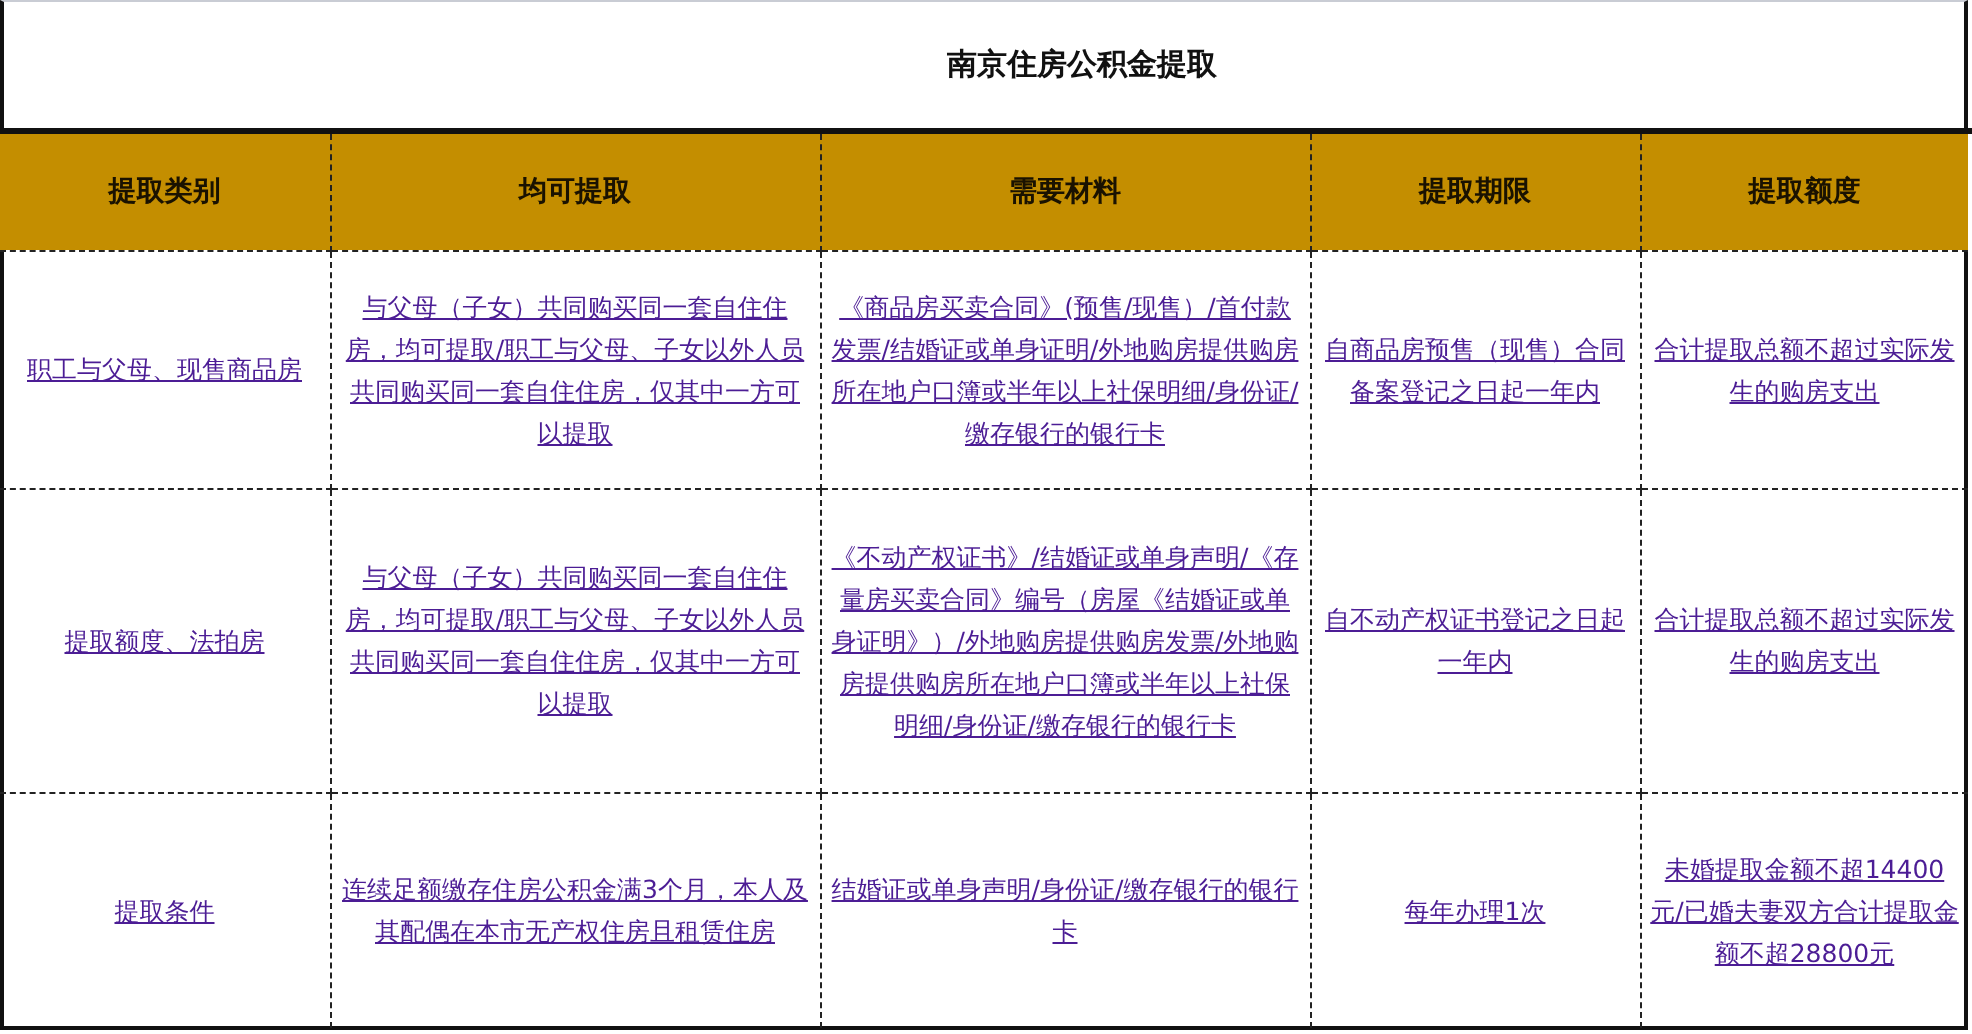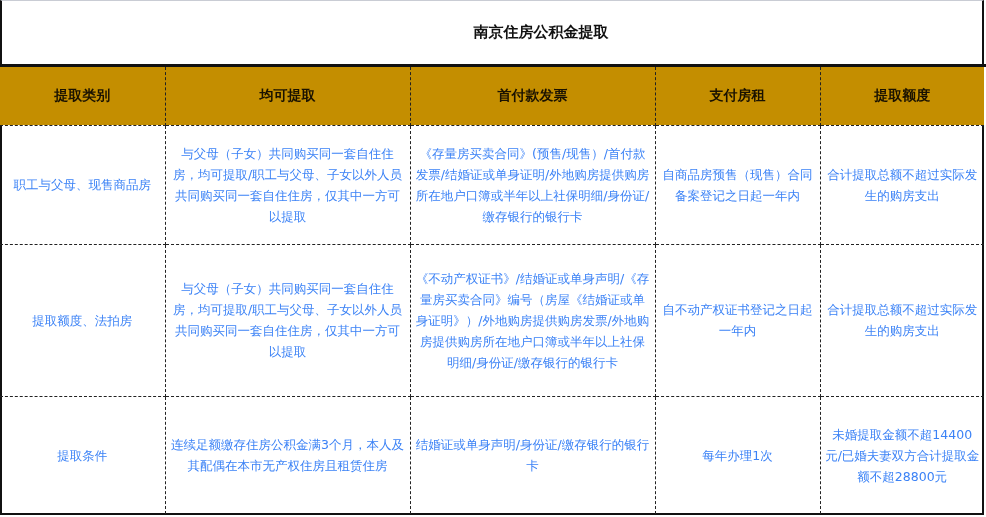--- a/index.html
+++ b/index.html
@@ -11,21 +11,21 @@
   .title { position: absolute; left: 0; top: 0; width: 986px; height: 64px;
            display: flex; align-items: center; justify-content: center;
            font-size: 15px; font-weight: bold; color: #111; letter-spacing: 0px; padding-left: 48px; }
   .title-rule { position: absolute; left: 0; top: 64px; width: 986px; height: 3px; background: #111; }
   table { position: absolute; left: 0; top: 67px; width: 984px; border-collapse: collapse; table-layout: fixed; }
   th, td { border-right: 1px dashed #222; border-bottom: 1px dashed #222; text-align: center;
            vertical-align: middle; padding: 0 4px; box-sizing: border-box; }
   th:last-child, td:last-child { border-right: none; }
   tr:last-child td { border-bottom: none; }
   th { background: #c48e00; height: 58px; font-size: 14px; font-weight: bold; color: #1a1200; }
-  td { font-size: 12.5px; line-height: 21px; color: #3b82f6; }
+  td { font-size: 12.5px; line-height: 21px; color: #4c1d95; text-decoration: underline; }
   .r1 td { height: 119px; }
   .r2 td { height: 152px; }
   .r3 td { height: 118px; }
 </style>
 </head>
 <body>
 
 <div class="frame"></div>
 <div class="title">南京住房公积金提取</div>
 <div class="title-rule"></div>
@@ -35,30 +35,30 @@
     <col style="width:165px">
     <col style="width:245px">
     <col style="width:245px">
     <col style="width:165px">
     <col style="width:164px">
   </colgroup>
   <thead>
     <tr>
       <th>提取类别</th>
       <th>均可提取</th>
-      <th>首付款发票</th>
-      <th>支付房租</th>
+      <th>需要材料</th>
+      <th>提取期限</th>
       <th>提取额度</th>
     </tr>
   </thead>
   <tbody>
     <tr class="r1">
       <td>职工与父母、现售商品房</td>
       <td>与父母（子女）共同购买同一套自住住房，均可提取/职工与父母、子女以外人员共同购买同一套自住住房，仅其中一方可以提取</td>
-      <td>《存量房买卖合同》(预售/现售）/首付款发票/结婚证或单身证明/外地购房提供购房所在地户口簿或半年以上社保明细/身份证/缴存银行的银行卡</td>
+      <td>《商品房买卖合同》(预售/现售）/首付款发票/结婚证或单身证明/外地购房提供购房所在地户口簿或半年以上社保明细/身份证/缴存银行的银行卡</td>
       <td>自商品房预售（现售）合同备案登记之日起一年内</td>
       <td>合计提取总额不超过实际发生的购房支出</td>
     </tr>
     <tr class="r2">
       <td>提取额度、法拍房</td>
       <td>与父母（子女）共同购买同一套自住住房，均可提取/职工与父母、子女以外人员共同购买同一套自住住房，仅其中一方可以提取</td>
       <td>《不动产权证书》/结婚证或单身声明/《存量房买卖合同》编号（房屋《结婚证或单身证明》）/外地购房提供购房发票/外地购房提供购房所在地户口簿或半年以上社保明细/身份证/缴存银行的银行卡</td>
       <td>自不动产权证书登记之日起一年内</td>
       <td>合计提取总额不超过实际发生的购房支出</td>
     </tr>

